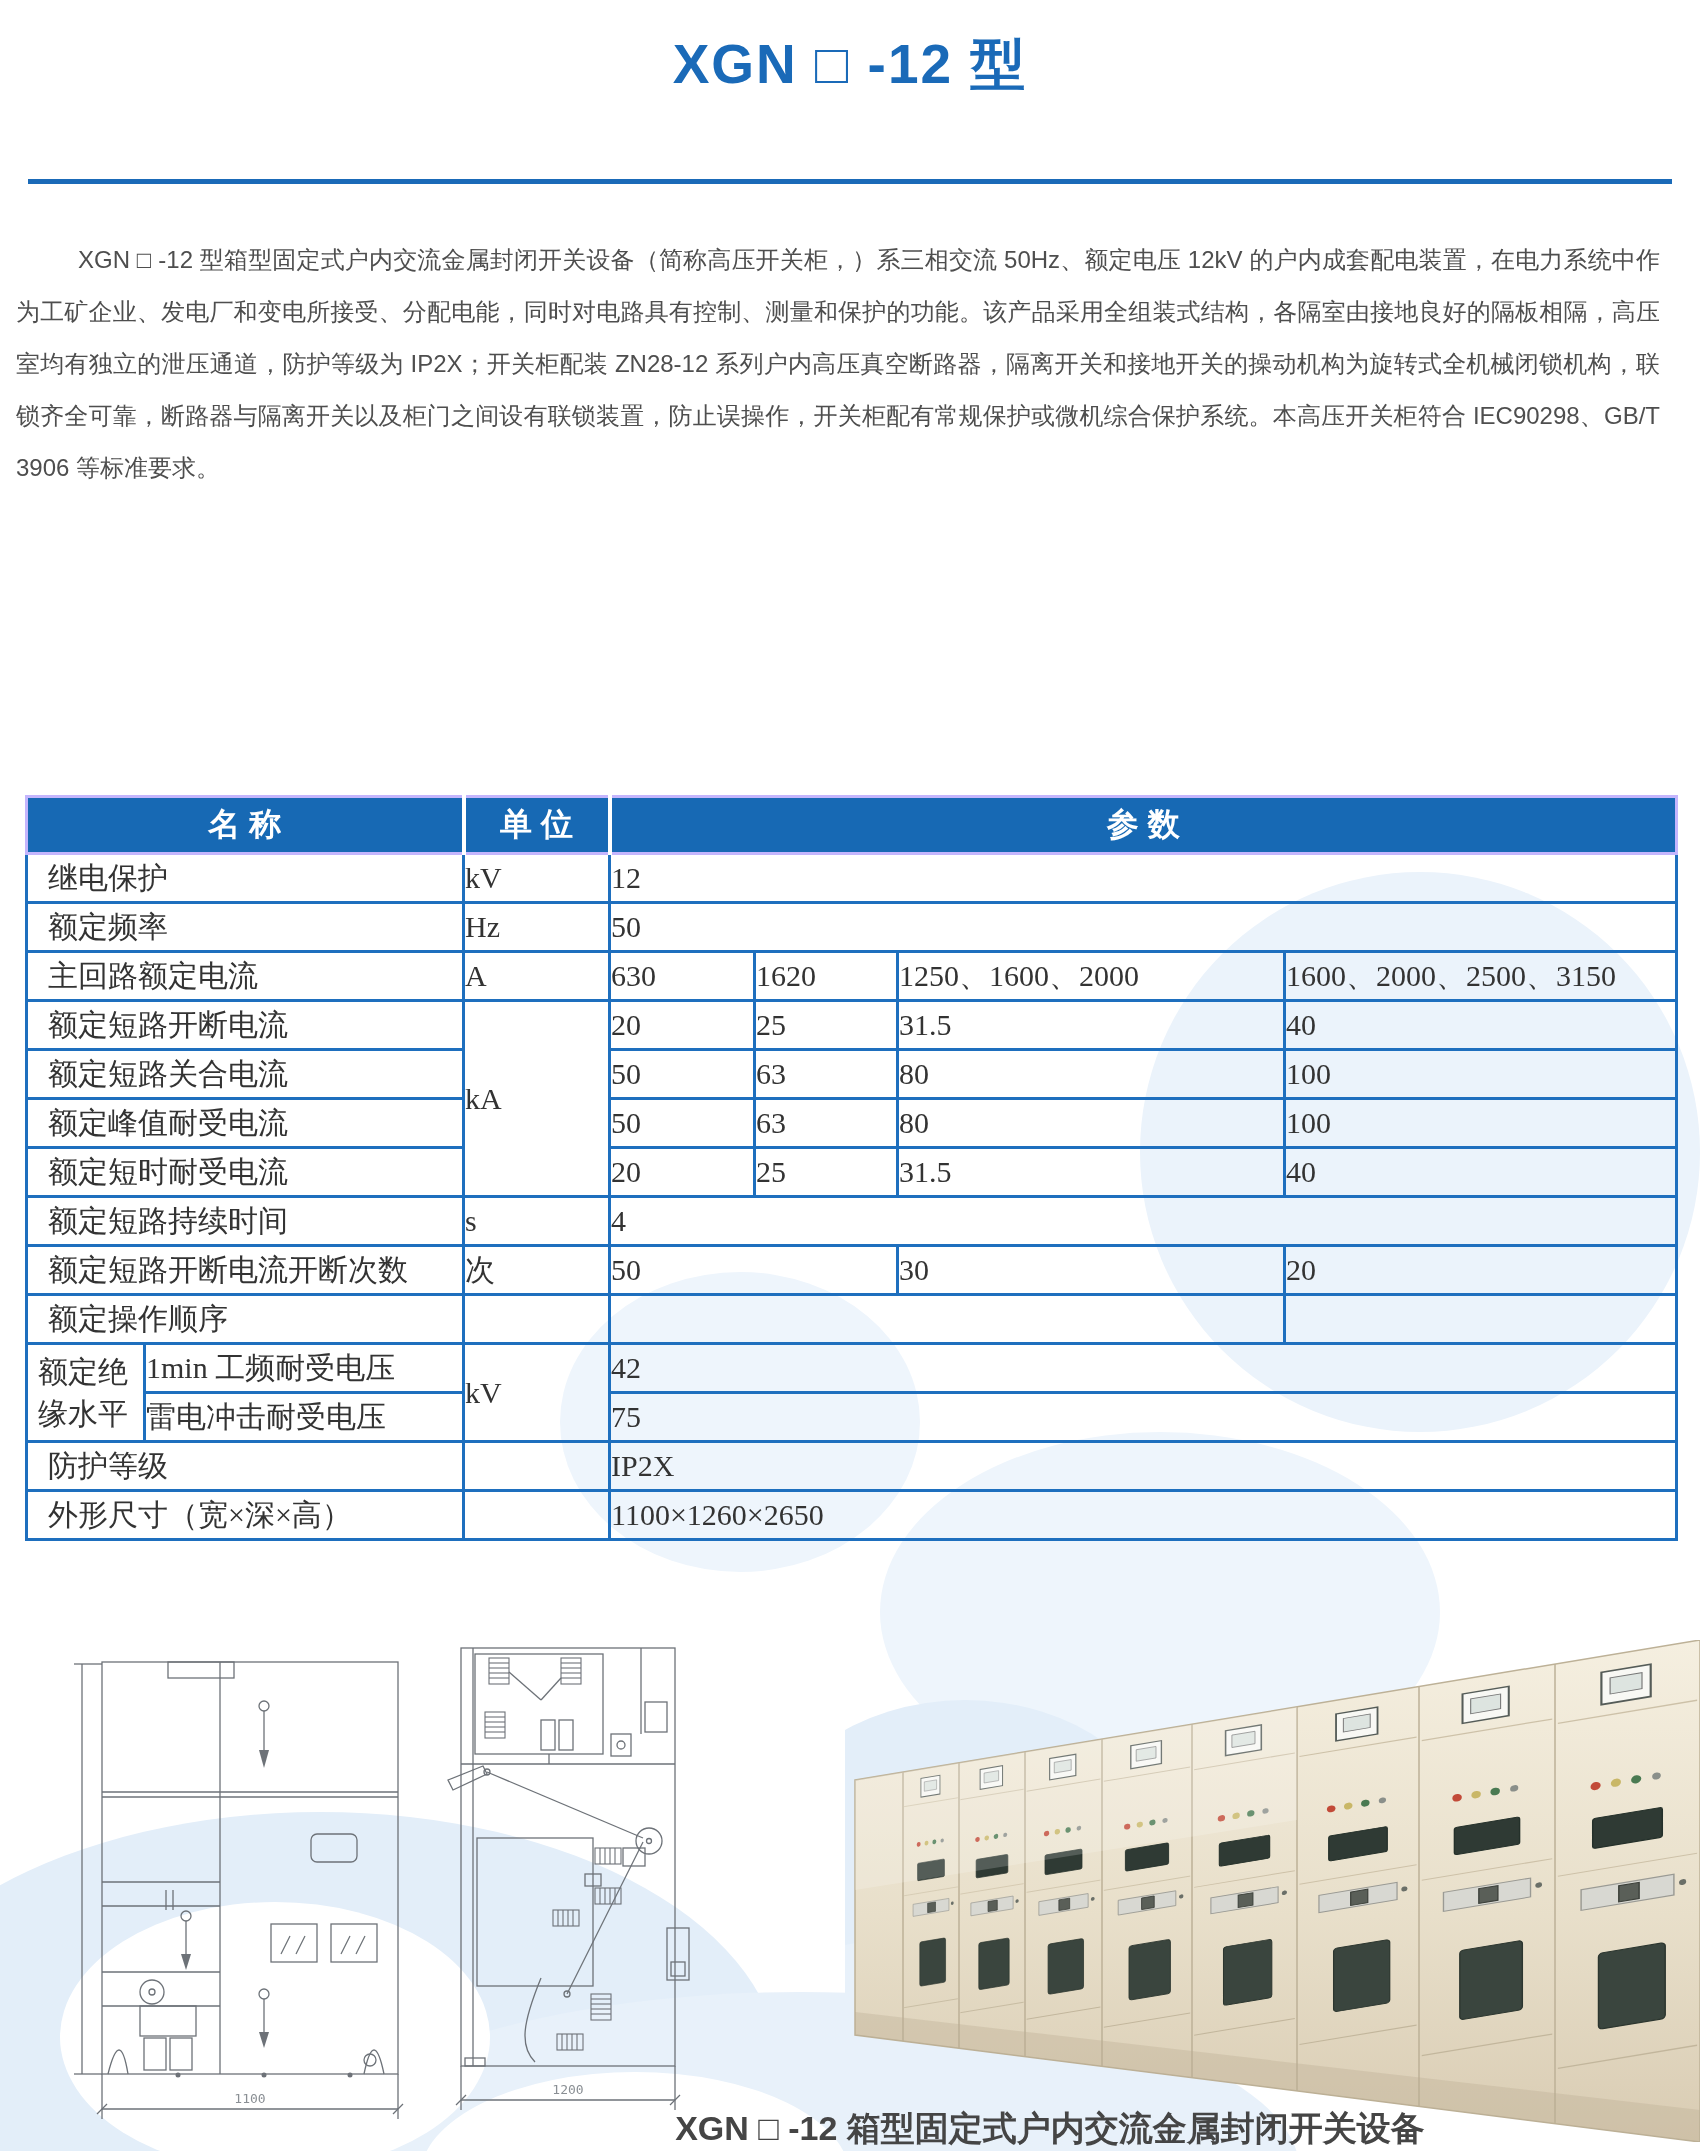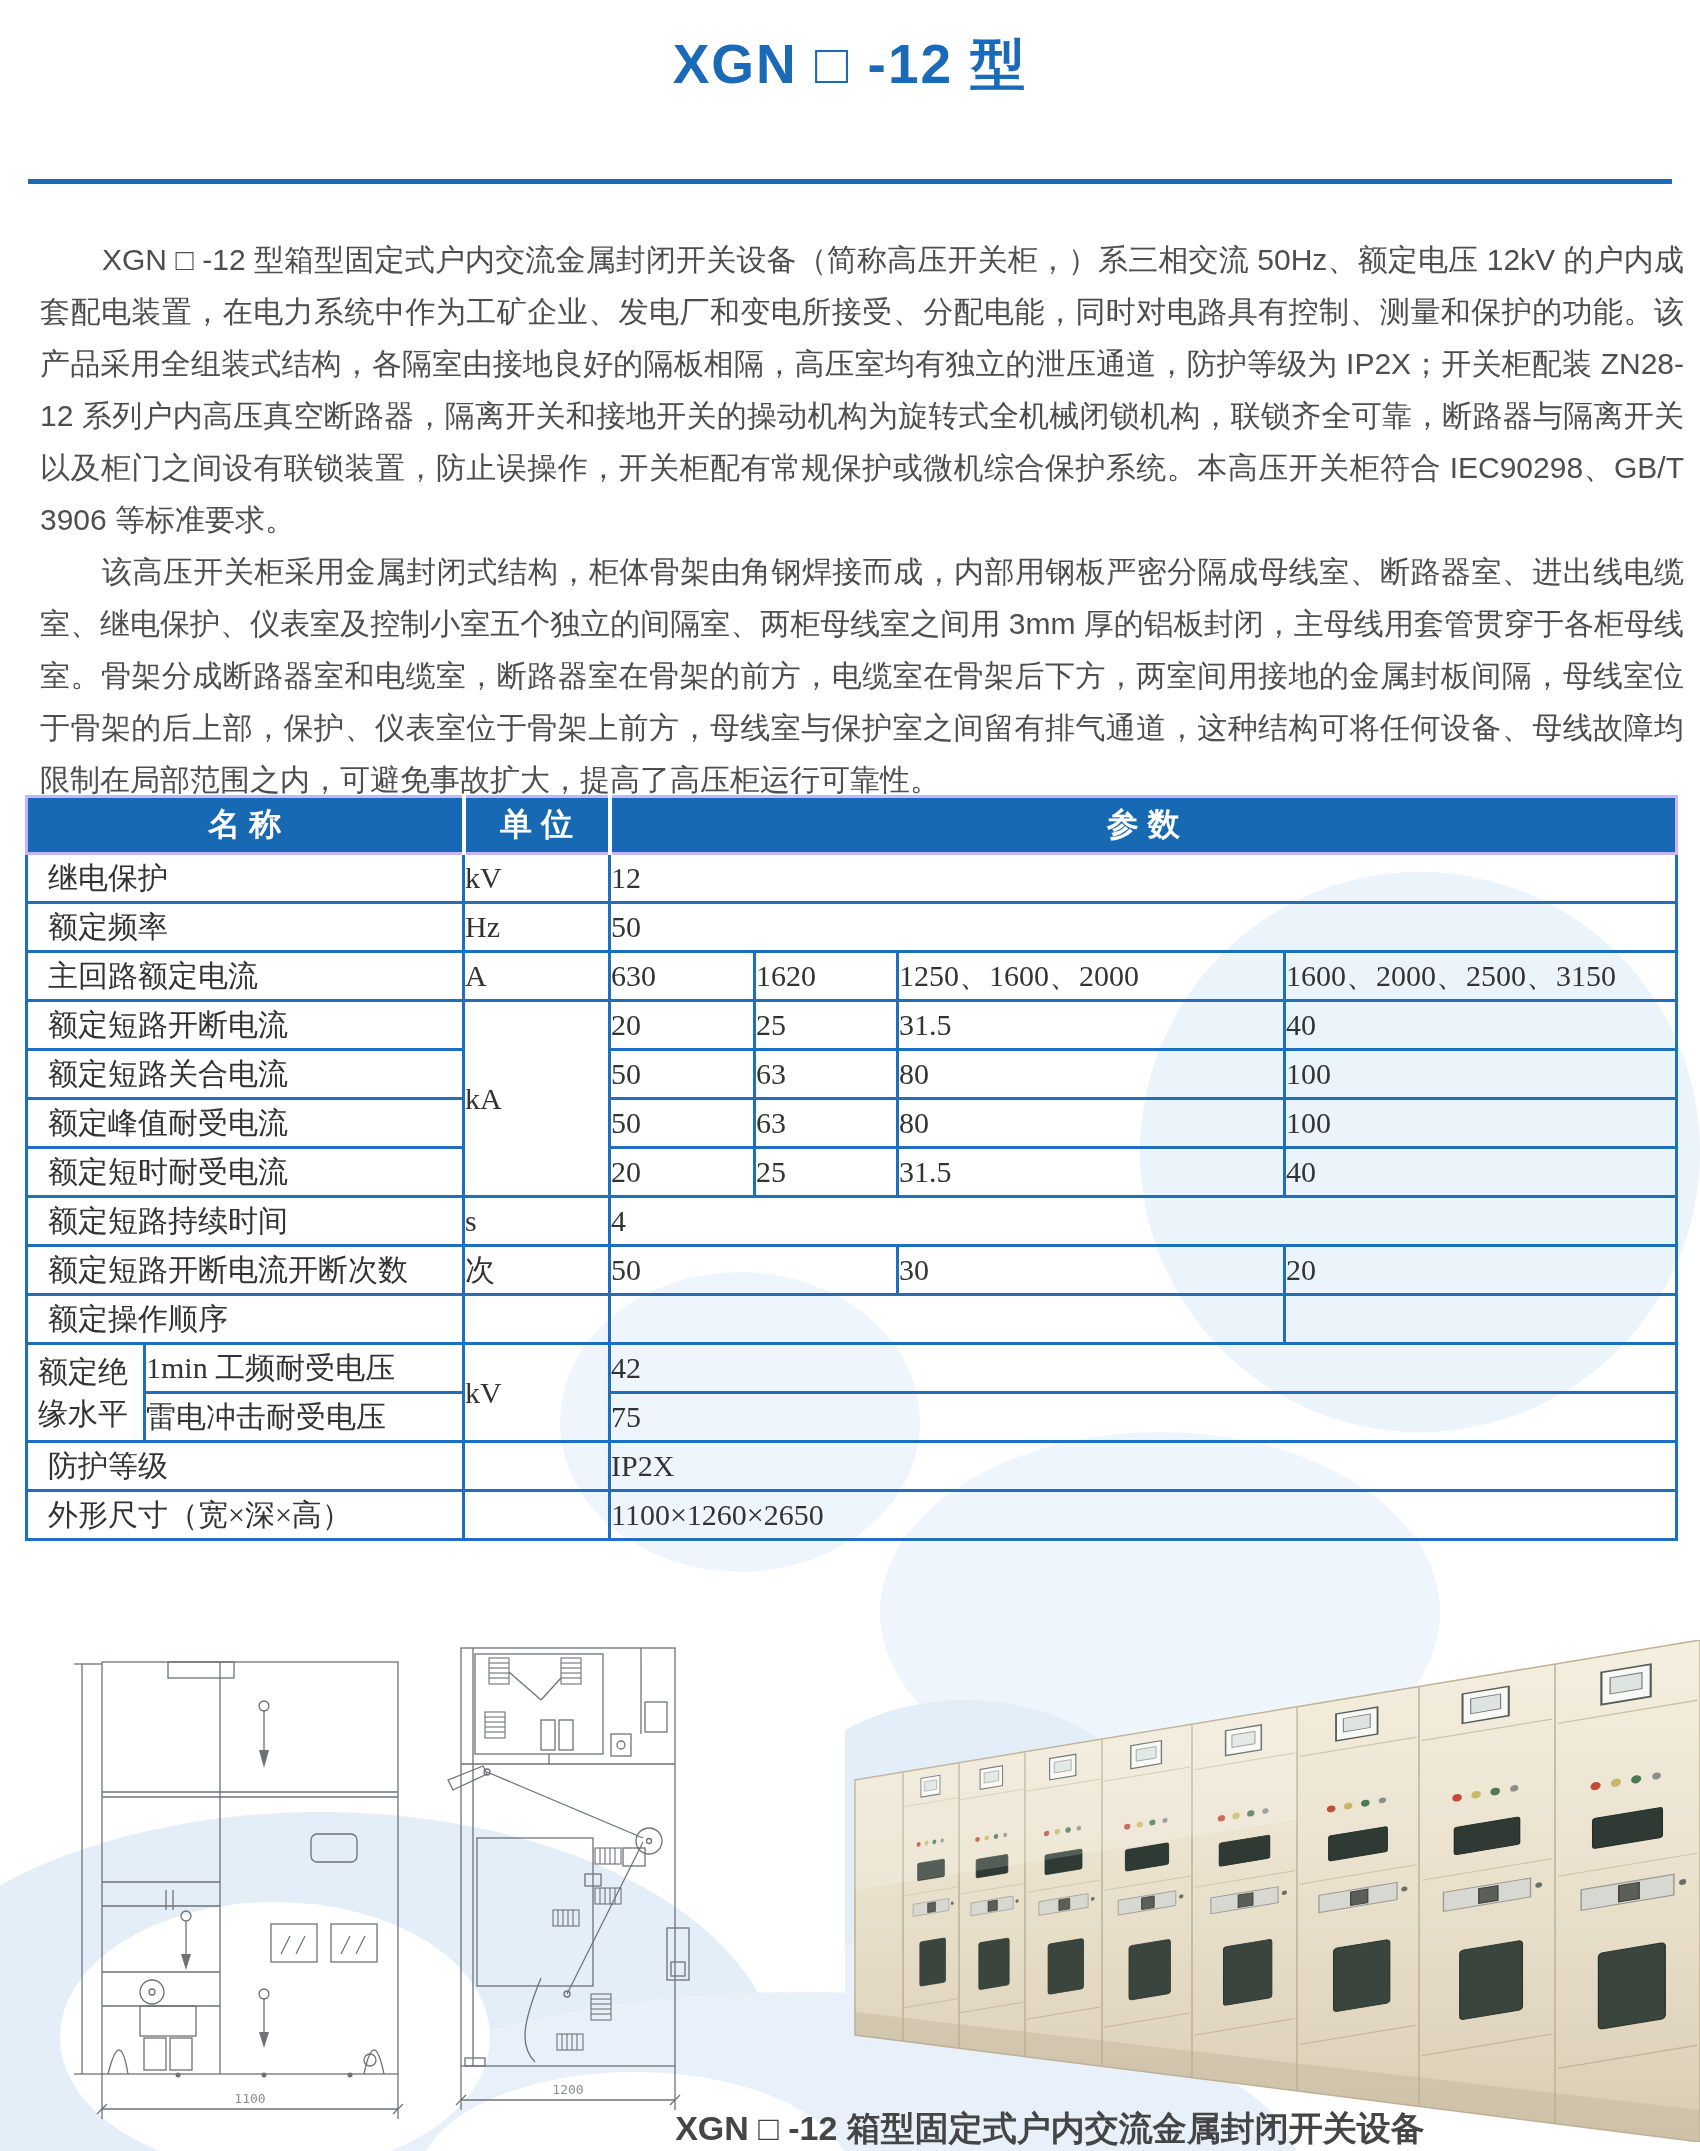--- a/index.html
+++ b/index.html
@@ -11,21 +11,21 @@
   .blob { position:absolute; border-radius:50%; z-index:0; }
   .layer { position:absolute; z-index:1; }
 
   
   .title-wrap { left:0; top:20px; width:1700px; text-align:center; color:#1a6ab8; font-weight:700; }
   .title-l1 { font-size:55px; line-height:64px; letter-spacing:2px; }
   .title-l2 { font-size:51px; line-height:60px; letter-spacing:2px; }
   .title-rule { left:28px; top:167px; width:1644px; height:5px; background:#1a6ab8; }
 
   
-  .intro { left:40px; top:222px; width:1644px; color:#4e4e4e; font-size:30px;
+  .intro { left:16px; top:222px; width:1644px; color:#4e4e4e; font-size:24px;
            line-height:52px; text-align:justify; }
   .intro p { margin:0; text-indent:62px; }
 
   
   .spec { position:absolute; left:25px; top:783px; width:1650px; z-index:1;
           border-collapse:collapse; table-layout:fixed;
           font-family:"Liberation Serif","DejaVu Serif",serif; color:#333333; }
   .spec td { border:3px solid #1e6fbe; height:46px; font-size:30px; overflow:hidden;
              text-align:left; padding:0; }
   .spec th { border:3px solid #c4b5fd; background:#1769b4; color:#ffffff;
@@ -56,21 +56,20 @@
   <div class="blob" style="left:60px;top:1890px;width:430px;height:270px;background:#ffffff"></div>
   <div class="blob" style="left:420px;top:2060px;width:430px;height:210px;background:#ffffff"></div>
 
   <div class="layer title-wrap">
     <div class="title-l1">XGN □ -12 型</div>
   </div>
   <div class="layer title-rule"></div>
 
   <div class="layer intro">
     <p>XGN □ -12 型箱型固定式户内交流金属封闭开关设备（简称高压开关柜，）系三相交流 50Hz、额定电压 12kV 的户内成套配电装置，在电力系统中作为工矿企业、发电厂和变电所接受、分配电能，同时对电路具有控制、测量和保护的功能。该产品采用全组装式结构，各隔室由接地良好的隔板相隔，高压室均有独立的泄压通道，防护等级为 IP2X；开关柜配装 ZN28-12 系列户内高压真空断路器，隔离开关和接地开关的操动机构为旋转式全机械闭锁机构，联锁齐全可靠，断路器与隔离开关以及柜门之间设有联锁装置，防止误操作，开关柜配有常规保护或微机综合保护系统。本高压开关柜符合 IEC90298、GB/T 3906 等标准要求。</p>
-    <p>该高压开关柜采用金属封闭式结构，柜体骨架由角钢焊接而成，内部用钢板严密分隔成母线室、断路器室、进出线电缆室、继电保护、仪表室及控制小室五个独立的间隔室、两柜母线室之间用 3mm 厚的铝板封闭，主母线用套管贯穿于各柜母线室。骨架分成断路器室和电缆室，断路器室在骨架的前方，电缆室在骨架后下方，两室间用接地的金属封板间隔，母线室位于骨架的后上部，保护、仪表室位于骨架上前方，母线室与保护室之间留有排气通道，这种结构可将任何设备、母线故障均限制在局部范围之内，可避免事故扩大，提高了高压柜运行可靠性。</p>
   </div>
 
   <table class="spec">
     <colgroup>
       <col style="width:118px">
         <col style="width:319px">
         <col style="width:146px">
       <col style="width:145px">
         <col style="width:143px">
         <col style="width:387px">

